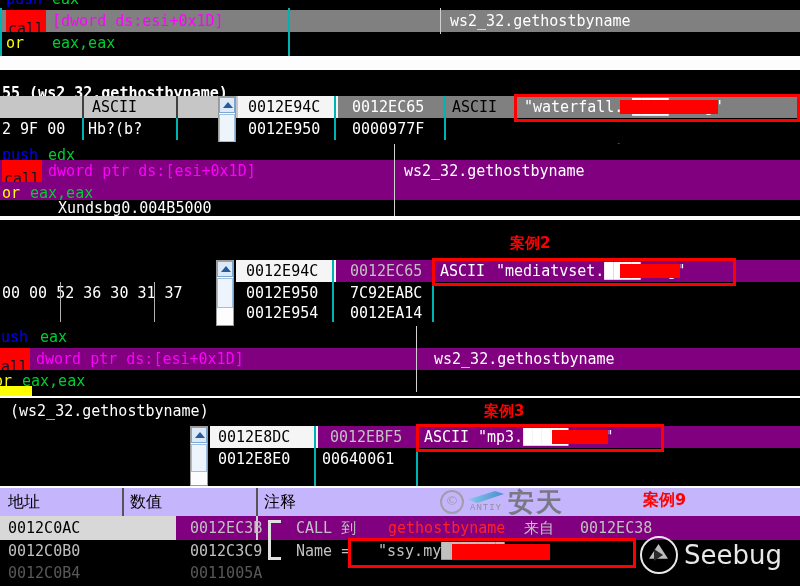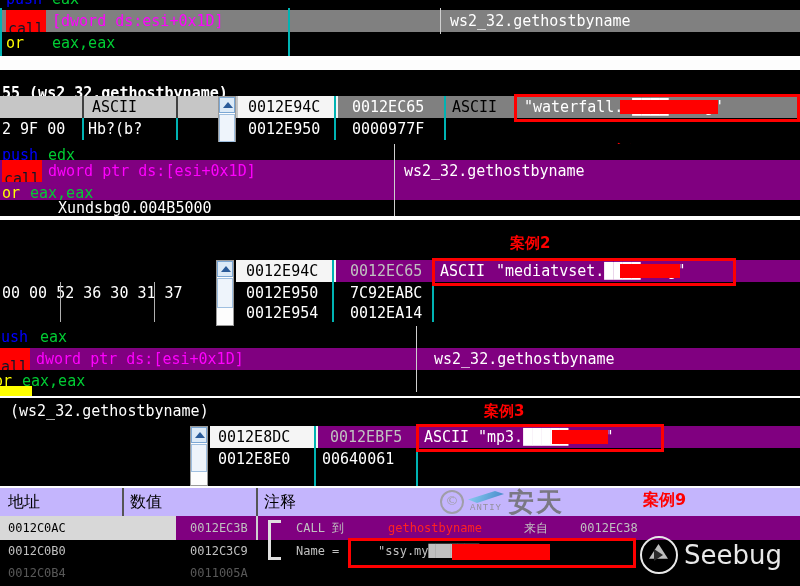--- a/index.html
+++ b/index.html
@@ -53,21 +53,21 @@
 
   
   .redbox{position:absolute;border:3px solid #ff0000;box-sizing:border-box;pointer-events:none;}
   .redaction{position:absolute;background:#ff0000;}
   .caselbl{position:absolute;color:#ff0000;font-size:15px;line-height:18px;
            font-family:"DejaVu Sans","Liberation Sans",sans-serif;font-weight:bold;white-space:nowrap;}
 
   
   .st-hdr{position:absolute;background:#c4b5fd;color:#000;height:32px;line-height:28px;
           font-size:16px;font-family:"DejaVu Sans","Liberation Sans",sans-serif;white-space:nowrap;}
-  .st-row{position:absolute;height:14px;line-height:22px;font-size:12px;white-space:nowrap;}
+  .st-row{position:absolute;height:14px;line-height:22px;font-size:15px;white-space:nowrap;}
 
   
   .wm-antiy{position:absolute;display:flex;align-items:center;gap:4px;opacity:.85;}
   .wm-c{width:20px;height:20px;border:2px solid #9a9a9a;border-radius:50%;
         color:#9a9a9a;font-size:13px;line-height:17px;text-align:center;
         font-family:"DejaVu Sans","Liberation Sans",sans-serif;}
   .wm-antiy-text{color:#6e6e6e;font-size:26px;font-weight:bold;letter-spacing:2px;
                  font-family:"DejaVu Sans","Liberation Sans",sans-serif;}
   .wm-antiy-sub{color:#8a8a8a;font-size:9px;letter-spacing:1px;
                 font-family:Liberation Mono, monospace;}

